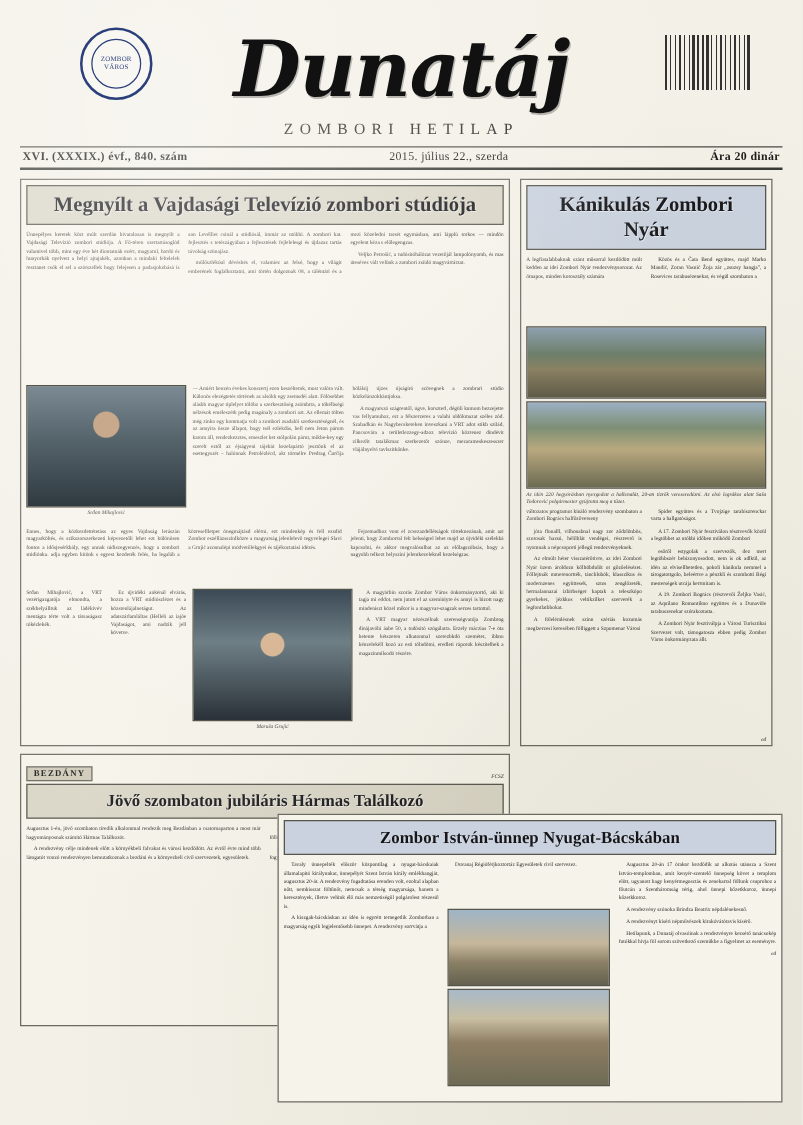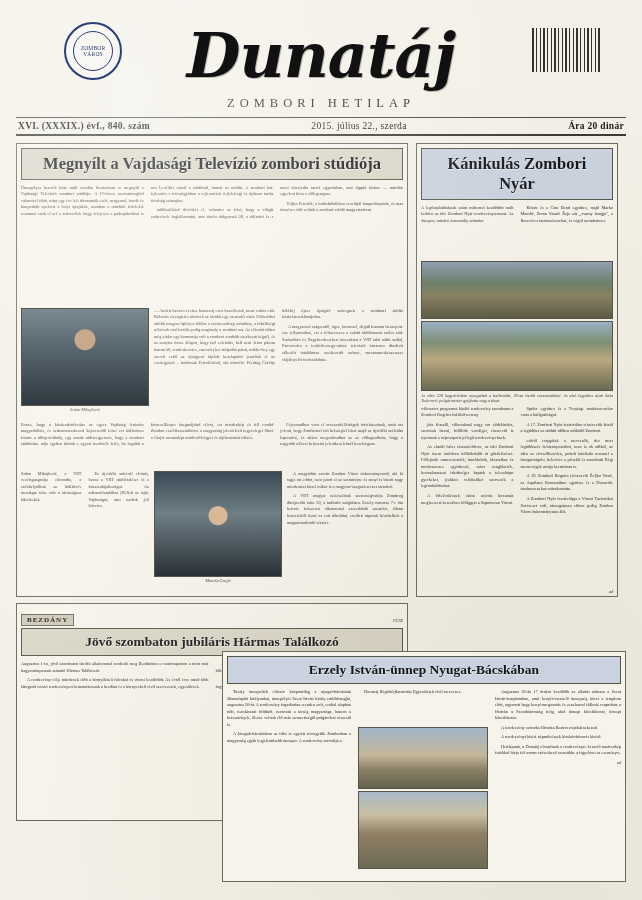--- a/index.html
+++ b/index.html
@@ -297,21 +297,21 @@
           <p>A Zombori Nyár fesztiválpja a Városi Turisztikai Szervezet volt, támogatosza ebben pedig Zombor Város önkormányzata állt.</p>
         </div>
         <div class="sig">ed</div>
       </div>
 
     </div>
   </div>
 
   <div class="panel" style="position:absolute;left:222px;top:651px;width:404px;height:231px;">
     <div class="headline-box blue small">
-      <h1>Erzely István-ünnep Nyugat-Bácskában</h1>
+      <h1>Zombor István-ünnep Nyugat-Bácskában</h1>
     </div>
     <div class="cols" style="gap:7px;">
       <div style="width:124px;">
         <div class="txt" style="height:178px;overflow:hidden;">
           <p>Tavaly ünnepelték először központilag a nyugat-bácskaiak államalapító királyunkat, ünnepélyét Szent István király emlékhangját, augusztus 20-át. A rendezvény fogadtatása erenden volt, ezoltal alapban nőtt, nemkisszat föltűnőt, nemcsak a térség magyarsága, hanem a keresztények, illetve velünk élő más nemzetiségűl polgárolest részesül is.</p>
           <p>A kiszgak-bácskáskan az idén is egyrétt ternegetlik Zomborban a magyarság egyik legjelentősebb ünnepet. A rendezvény sorrvátja a</p>
         </div>
       </div>
       <div style="width:130px;">
         <div class="txt" style="height:36px;overflow:hidden;">

